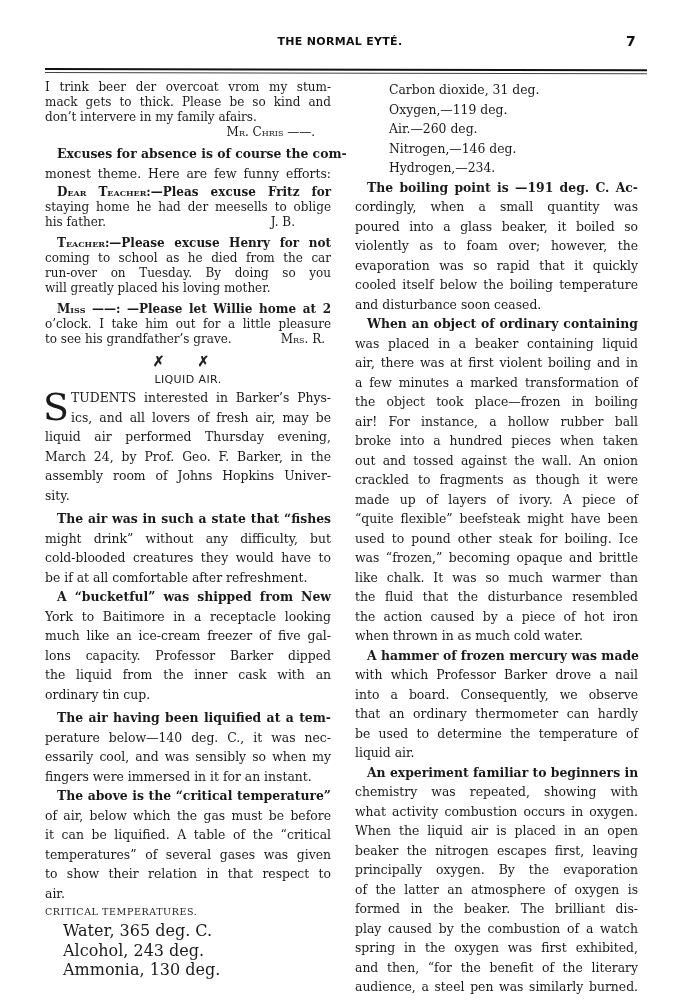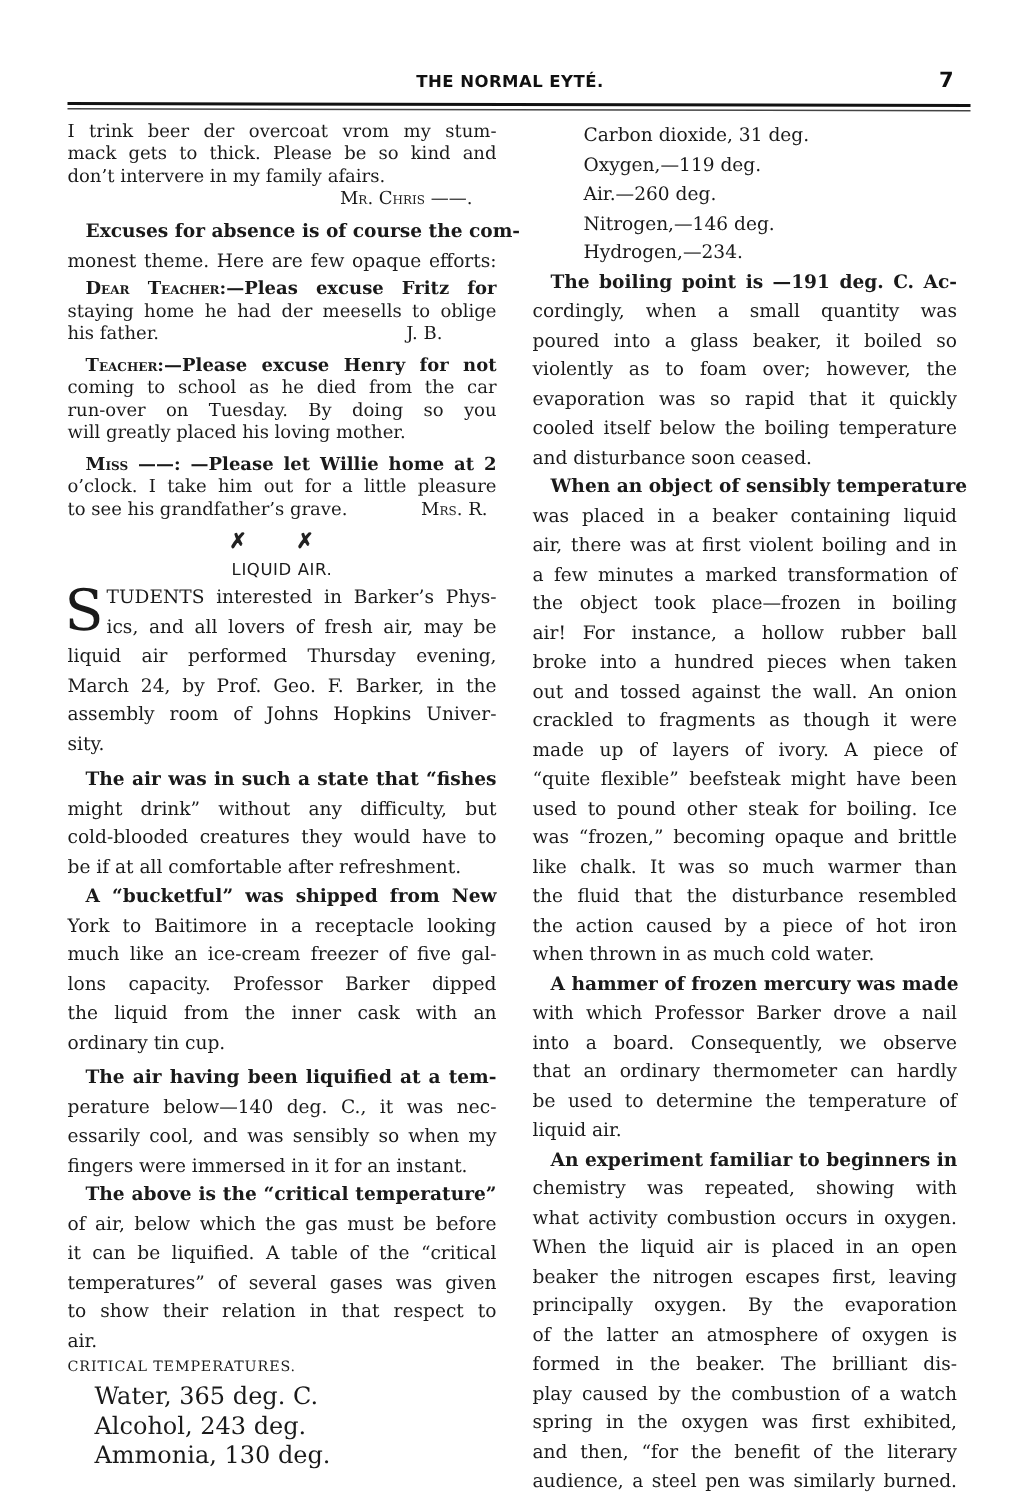--- a/index.html
+++ b/index.html
@@ -2,21 +2,21 @@
 <html><head>
   <meta charset="utf-8">
   <style>
     html, body { margin: 0; padding: 0; background: #ffffff; }
     body {
       width: 680px; height: 1000px; position: relative; overflow: hidden;
       font-family: "DejaVu Serif", "Liberation Serif", serif;
       color: #1a1a1a;
     }
     .header {
-      position: absolute; left: 0; top: 46px; width: 680px; height: 20px;
+      position: absolute; left: 0; top: 33px; width: 680px; height: 20px;
     }
     .running-title {
       position: absolute; left: 0; width: 680px; top: 2px; text-align: center;
       font-family: "DejaVu Sans", "Liberation Sans", sans-serif;
       font-weight: bold; font-size: 11px; letter-spacing: 0.3px; color: #111;
     }
     .page-number {
       position: absolute; left: 626px; top: 0px;
       font-family: "DejaVu Sans", sans-serif; font-weight: bold; font-size: 14px; color: #111;
     }
@@ -73,21 +73,21 @@
 <div class="col col-left">
   <div>
     <span class="line j tight" style="height:15px">I trink beer der overcoat vrom my stum-</span>
     <span class="line j tight">mack gets to thick.  Please be so kind and</span>
     <span class="line nj tight">don’t intervere in my family afairs.</span>
     <span class="line sig sc tight">Mr. Chris ——.</span>
   </div>
   <span class="gap"></span>
   <div>
     <span class="line j indent">Excuses for absence is of course the com-</span>
-    <span class="line j">monest theme. Here are few opaque efforts:</span>
+    <span class="line j">monest theme. Here are few funny efforts:</span>
   </div>
   <div style="margin-top:2px">
     <span class="line j indent tight"><span class="sc">Dear Teacher:</span><span>—Pleas excuse Fritz for</span></span>
     <span class="line j tight">staying home he had der meesells to oblige</span>
     <span class="line nj tight" style="position:relative"><span>his father.</span><span style="position:absolute;right:36px">J. B.</span></span>
   </div>
   <div style="margin-top:6px">
     <span class="line j indent tight"><span class="sc">Teacher:</span><span>—Please excuse Henry for not</span></span>
     <span class="line j tight">coming to school as he died from the car</span>
     <span class="line j tight">run-over on Tuesday.  By doing so you</span>
@@ -159,21 +159,21 @@
   <div>
     <span class="line j indent">The boiling point is —191 deg. C.  Ac-</span>
     <span class="line j">cordingly, when a small quantity was</span>
     <span class="line j">poured into a glass beaker, it boiled so</span>
     <span class="line j">violently as to foam over; however, the</span>
     <span class="line j">evaporation was so rapid that it quickly</span>
     <span class="line j">cooled itself below the boiling temperature</span>
     <span class="line nj">and disturbance soon ceased.</span>
   </div>
   <div>
-    <span class="line j indent">When an object of sensibly temperature</span>
+    <span class="line j indent">When an object of ordinary containing</span>
     <span class="line j">was placed in a beaker containing liquid</span>
     <span class="line j">air, there was at first violent boiling and in</span>
     <span class="line j">a few minutes a marked transformation of</span>
     <span class="line j">the object took place—frozen in boiling</span>
     <span class="line j">air!  For instance, a hollow rubber ball</span>
     <span class="line j">broke into a hundred pieces when taken</span>
     <span class="line j">out and tossed against the wall.  An onion</span>
     <span class="line j">crackled to fragments as though it were</span>
     <span class="line j">made up of layers of ivory.  A piece of</span>
     <span class="line j">“quite flexible” beefsteak might have been</span>

